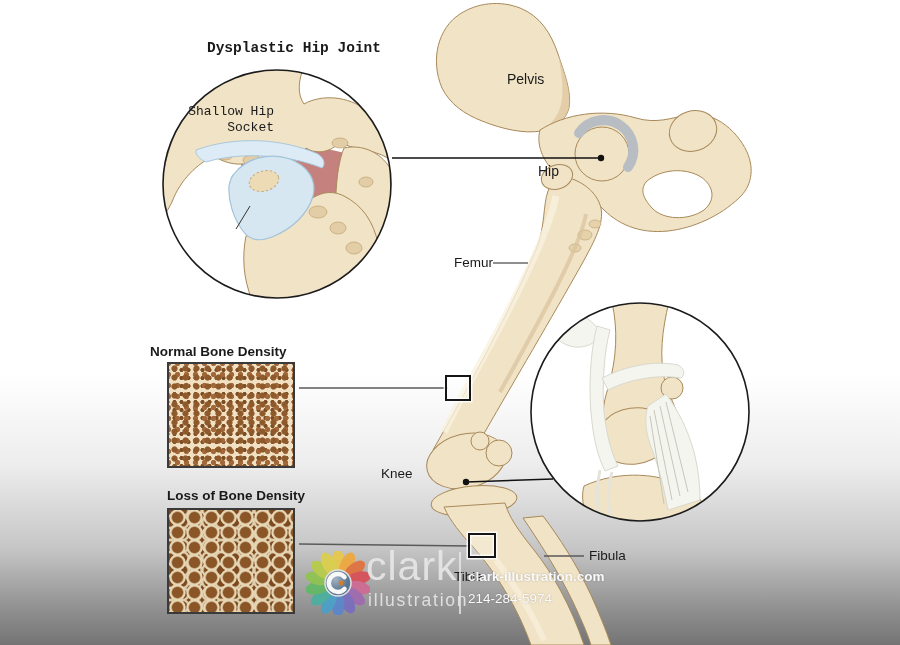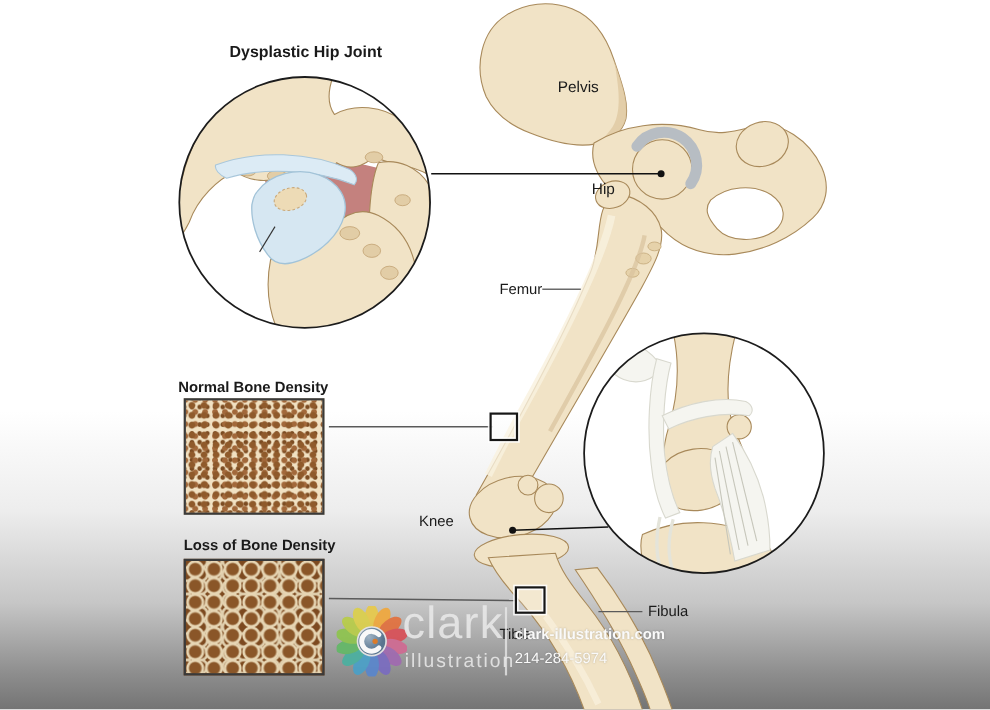--- a/index.html
+++ b/index.html
@@ -3,33 +3,33 @@
 <meta charset="utf-8">
 <style>
   html,body{margin:0;padding:0;background:#ffffff;}
   .stage{
     position:relative;width:900px;height:645px;overflow:hidden;
     font-family:"Liberation Sans",sans-serif;
     background:linear-gradient(180deg,#ffffff 0%,#ffffff 58%,#ededed 72%,#c6c6c6 85%,#8d8d8d 95%,#747474 100%);
   }
   .art{position:absolute;left:0;top:0;z-index:1;}
   .lbl{position:absolute;color:#1a1a1a;font-size:13.5px;z-index:3;white-space:nowrap;}
-  .lbl.center{text-align:center;white-space:normal;}
+  .lbl.center{text-align:right;white-space:normal;font-family:Liberation Mono, monospace;}
   .lbl.bold{font-weight:bold;}
   #dys-title{left:175px;top:40px;width:206px;font-size:14.5px;}
   #shallow-lbl{left:174px;top:104px;width:100px;font-size:13px;line-height:1.22;}
   #deformed-lbl{left:190px;top:229px;width:112px;font-size:13px;line-height:1.22;}
   #pelvis-lbl{left:483px;top:71px;font-size:14px;margin-left:24px;}
   #hip-lbl{left:538px;top:163px;font-size:14px;}
   #femur-lbl{left:454px;top:255px;}
   #knee-lbl{left:381px;top:466px;}
   #fibula-lbl{left:589px;top:548px;}
   #tibia-lbl{left:454px;top:569px;z-index:3;}
   #healthy-title{left:555px;top:281px;width:170px;font-size:14.5px;}
-  #normal-title{left:162px;top:344px;font-size:13.5px;}
+  #normal-title{left:150px;top:344px;font-size:13.5px;}
   #loss-title{left:167px;top:488px;font-size:13.5px;}
   #watermark{
     position:absolute;left:90px;top:301px;width:720px;text-align:center;z-index:2;
     font-size:29px;color:#8a8a8a;opacity:.8;letter-spacing:1px;font-weight:400;
   }
   .density-box{position:absolute;width:128px;height:106px;border:2px solid #3a3a3a;z-index:2;box-sizing:border-box;}
   #normal-box{
     left:167px;top:362px;background-color:#f1e1c2;
     background-image:
       radial-gradient(circle,#8f5a2b 0 2.6px,rgba(0,0,0,0) 3.6px),
@@ -192,20 +192,21 @@
       <rect x="469" y="534" width="26" height="23" fill="none" stroke="rgba(255,255,255,.85)" stroke-width="5"></rect>
       <rect x="469" y="534" width="26" height="23" fill="rgba(255,255,255,.18)" stroke="#161616" stroke-width="2"></rect>
     </g>
   </svg>
 
 
   <div id="normal-box" class="density-box"></div>
   <div id="loss-box" class="density-box"></div>
 
   <div id="dys-title" class="lbl center bold">Dysplastic Hip Joint</div>
+  <div id="shallow-lbl" class="lbl center">Shallow Hip Socket</div>
   <div id="pelvis-lbl" class="lbl">Pelvis</div>
   <div id="hip-lbl" class="lbl">Hip</div>
   <div id="femur-lbl" class="lbl">Femur</div>
   <div id="knee-lbl" class="lbl">Knee</div>
   <div id="fibula-lbl" class="lbl">Fibula</div>
   <div id="tibia-lbl" class="lbl">Tibia</div>
   <div id="normal-title" class="lbl bold">Normal Bone Density</div>
   <div id="loss-title" class="lbl bold">Loss of Bone Density</div>
 
   <svg id="logo-flower" class="branding" viewBox="0 0 64 64">

